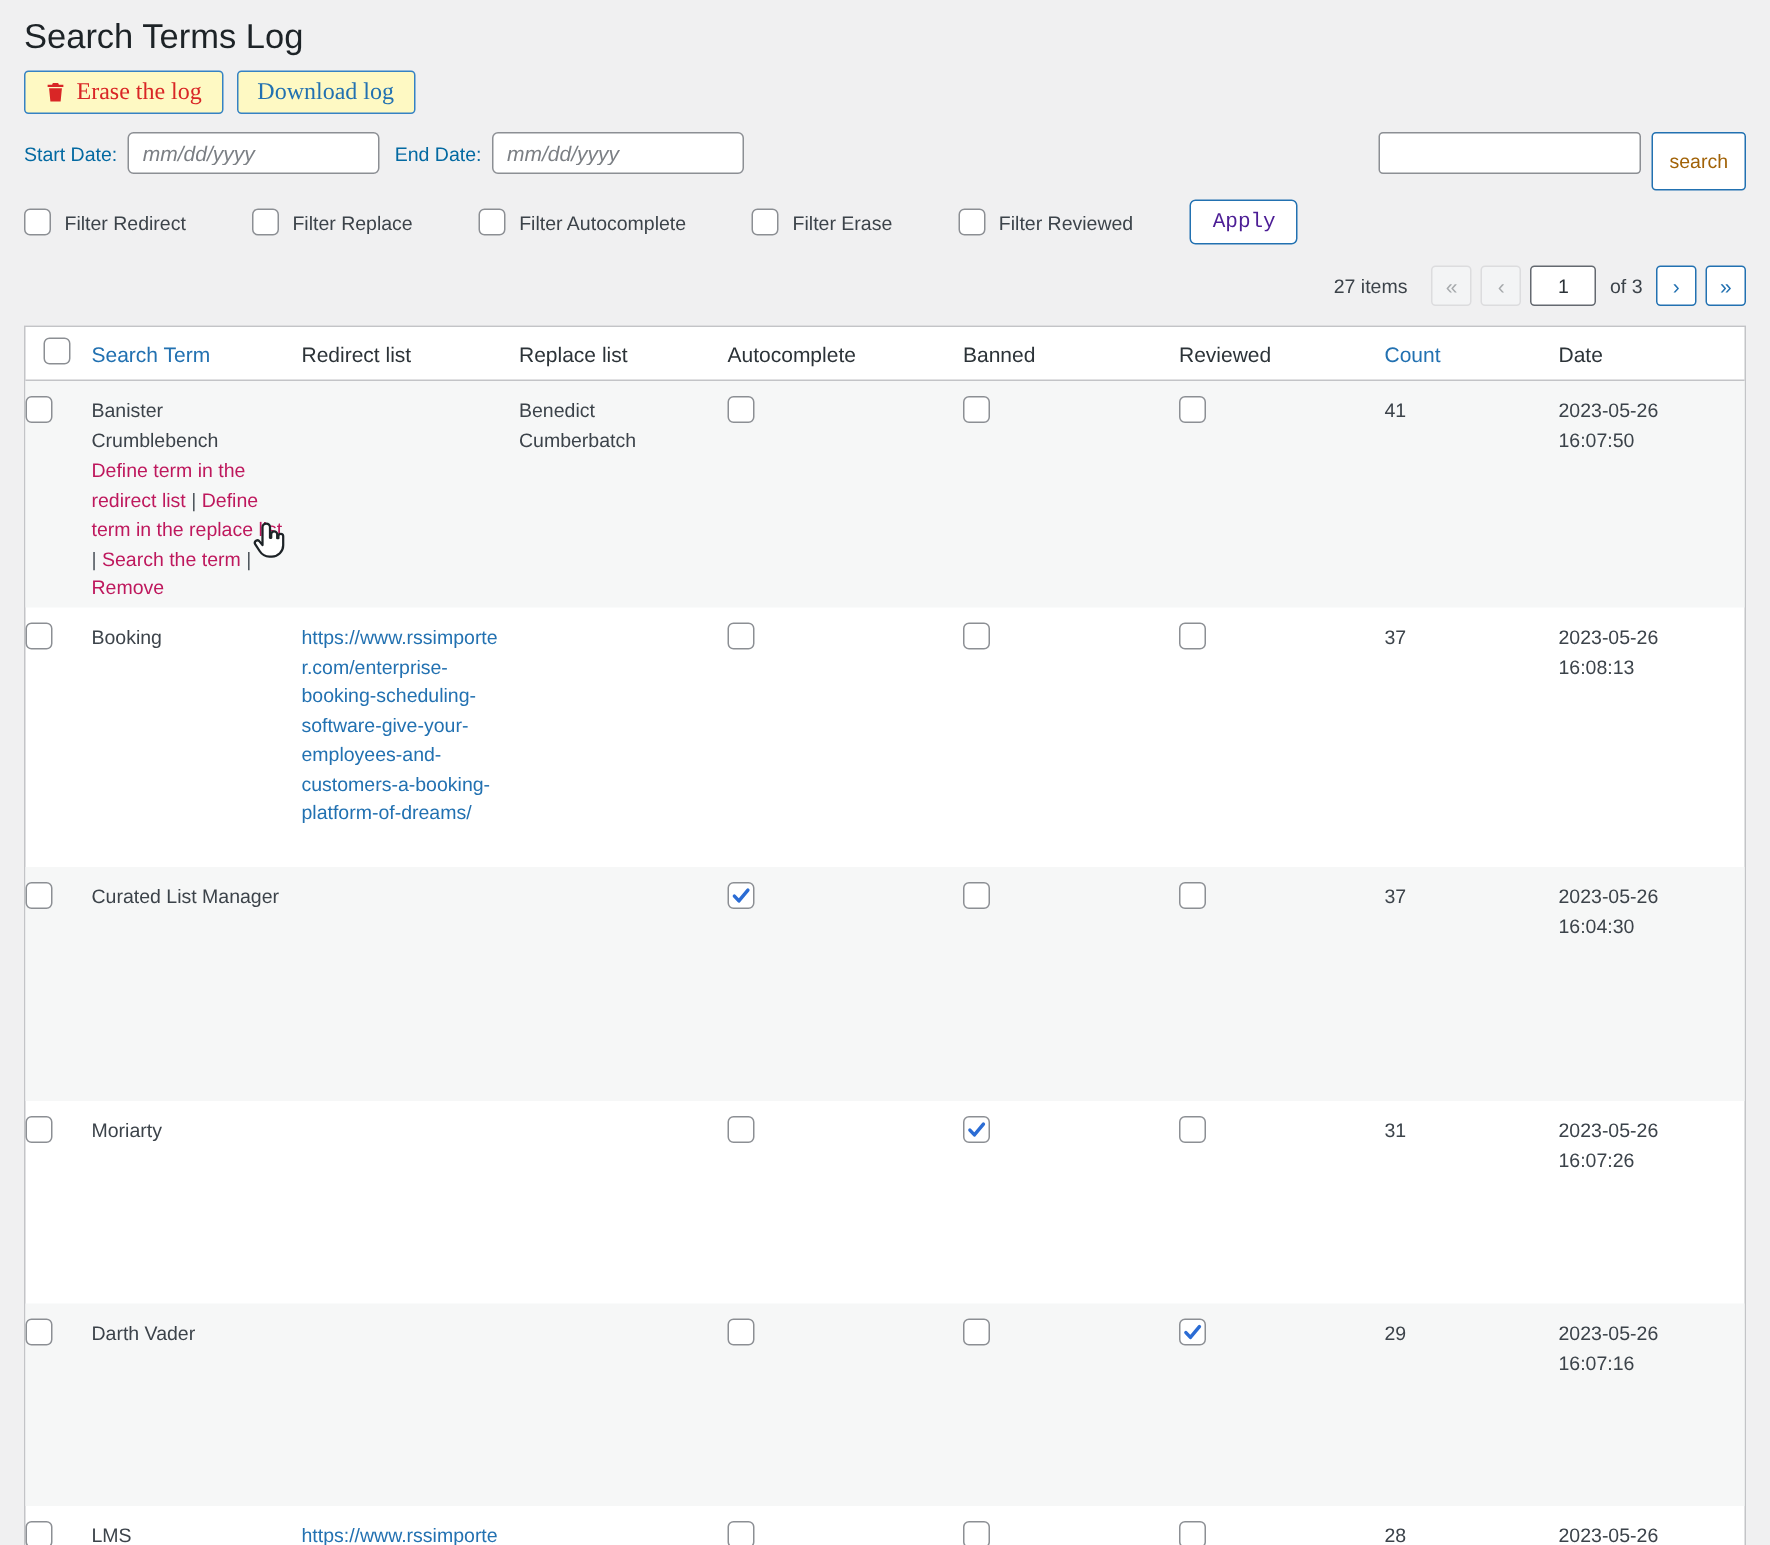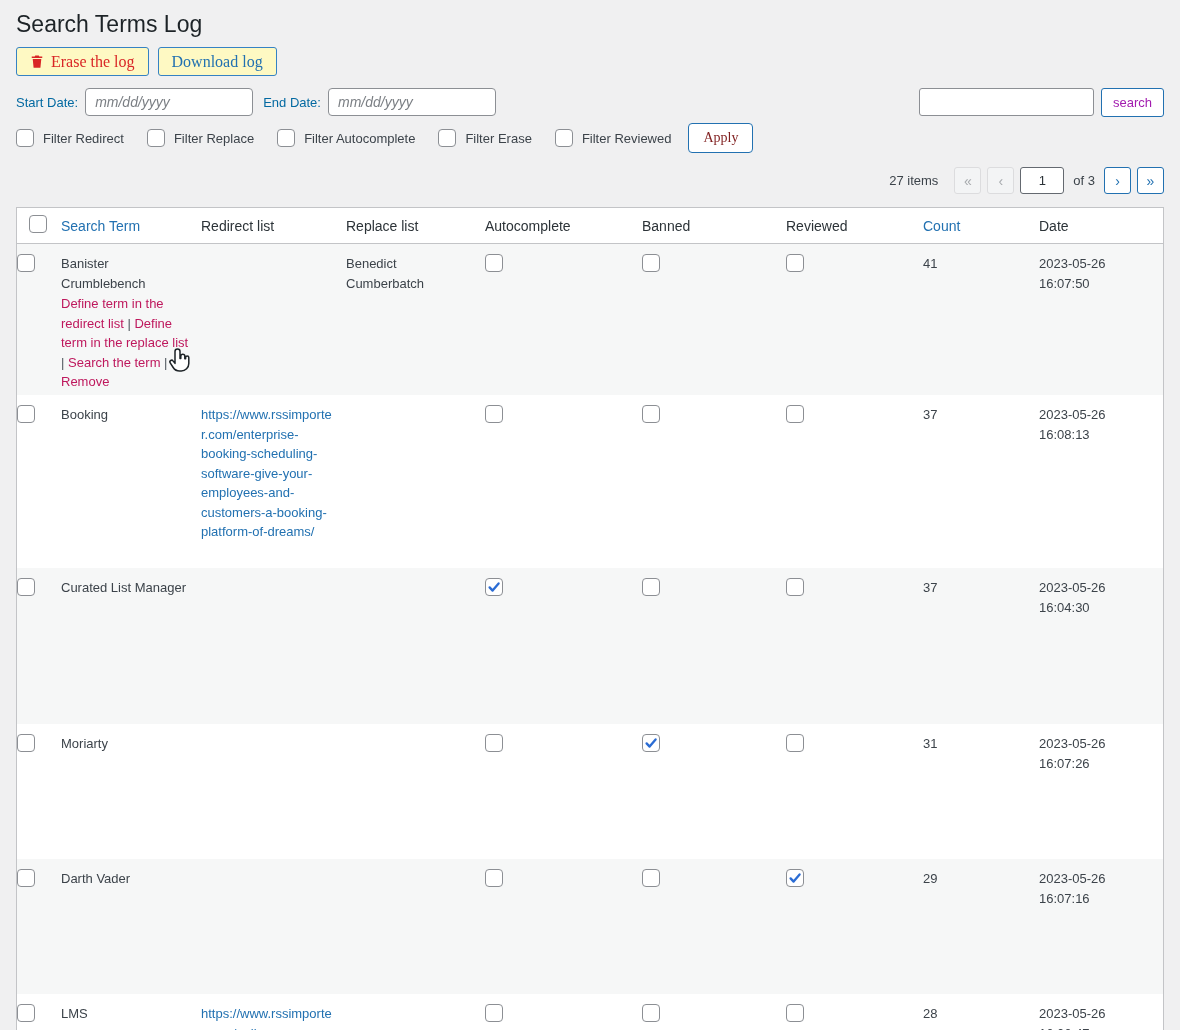--- a/index.html
+++ b/index.html
@@ -27,27 +27,27 @@
   .dates{display:flex;align-items:center}
   .flabel{font-size:13px;color:#0369a1;margin-right:7px}
   .flabel.end{margin-left:10px}
   .date-input{
     width:168px;height:28px;border:1px solid #8c8f94;border-radius:4px;
     padding:0 9px;font-size:14px;font-family:"Liberation Sans",sans-serif;color:#2c3338;background:#fff;box-sizing:border-box;
   }
   .date-input::placeholder{font-style:italic;color:#7b7f84}
   .searchbox{display:flex;gap:7px;align-items:flex-start}
   .search-input{width:175px;height:28px;border:1px solid #8c8f94;border-radius:3px;background:#fff;box-sizing:border-box;padding:0 8px;font-size:13px}
-  .search-btn{height:29px;padding:0 11px;border:1px solid #2271b1;border-radius:3px;background:#fff;color:#a21caf;font-size:13px;font-family:"Liberation Sans",sans-serif;cursor:pointer}
-
-  .row2{display:flex;align-items:center;gap:23px;margin-top:6px}
+  .search-btn{height:39px;padding:0 11px;border:1px solid #2271b1;border-radius:3px;background:#fff;color:#a16207;font-size:13px;font-family:"Liberation Sans",sans-serif;cursor:pointer}
+
+  .row2{display:flex;align-items:center;gap:44px;margin-top:6px}
   .fgroup{display:flex;align-items:center;gap:9px;font-size:13px;color:#3c434a}
   .cb{display:inline-block;width:18px;height:18px;border:1px solid #8c8f94;border-radius:4px;background:#fff;box-sizing:border-box;position:relative;flex:0 0 auto}
   .cb svg{position:absolute;left:0;top:0;width:16px;height:16px}
-  .apply-btn{border:1px solid #2271b1;color:#7f1d1d;background:#fff;border-radius:4px;padding:0 14px;height:30px;font-size:14px;font-family:Liberation Serif, serif;cursor:pointer;margin-left:-6px}
+  .apply-btn{border:1px solid #2271b1;color:#4c1d95;background:#fff;border-radius:4px;padding:0 14px;height:30px;font-size:14px;font-family:Liberation Mono, monospace;cursor:pointer;margin-left:-6px}
 
   
   .pager{display:flex;justify-content:flex-end;align-items:center;gap:6px;margin-top:14px;font-size:13px;color:#3c434a}
   .items-count{margin-right:10px}
   .pg-btn{display:inline-flex;align-items:center;justify-content:center;width:27px;height:27px;border-radius:3px;font-size:14px;cursor:pointer;box-sizing:border-box}
   .pg-btn.disabled{background:#f3f4f5;border:1px solid #dcdcde;color:#a7aaad;cursor:default}
   .pg-btn.active{background:#fff;border:1px solid #2271b1;color:#2271b1}
   .pg-input{width:44px;height:27px;border:1px solid #646970;border-radius:3px;text-align:center;font-size:13px;box-sizing:border-box;background:#fff;color:#2c3338}
   .of-pages{margin:0 3px}
 

